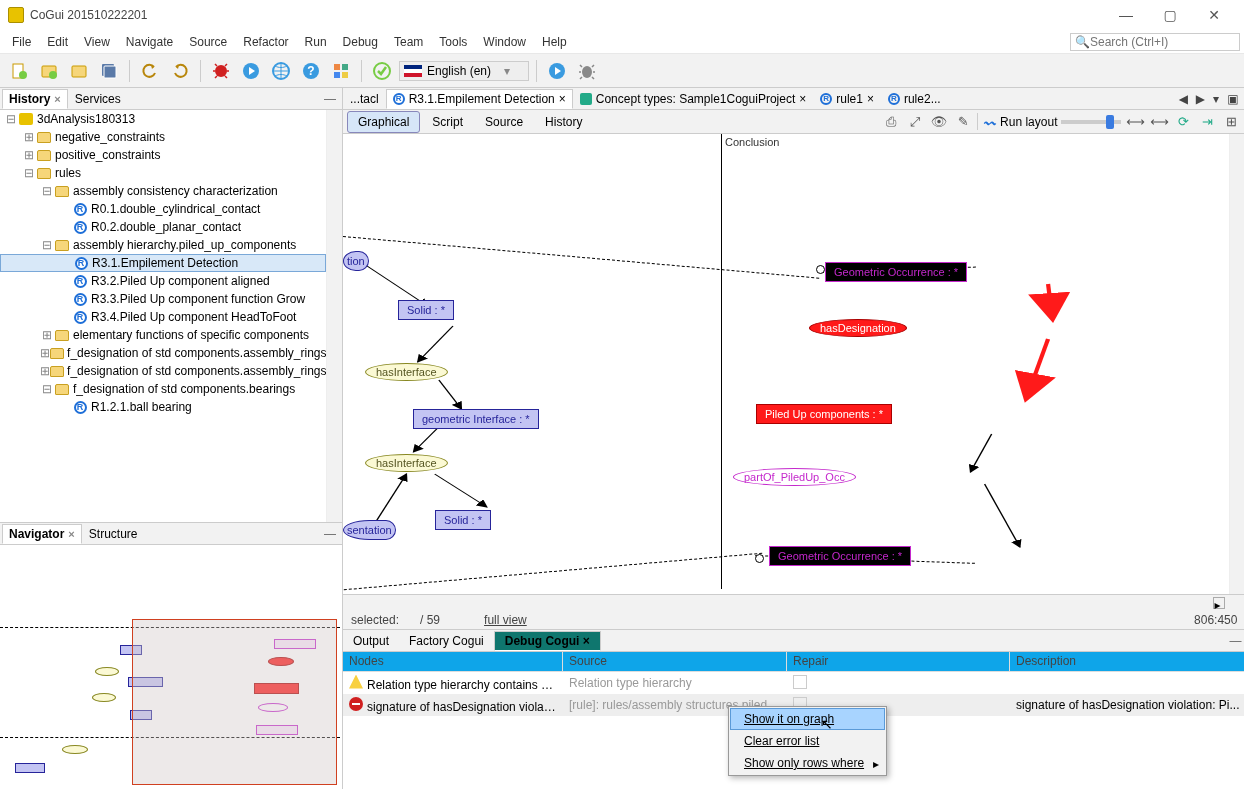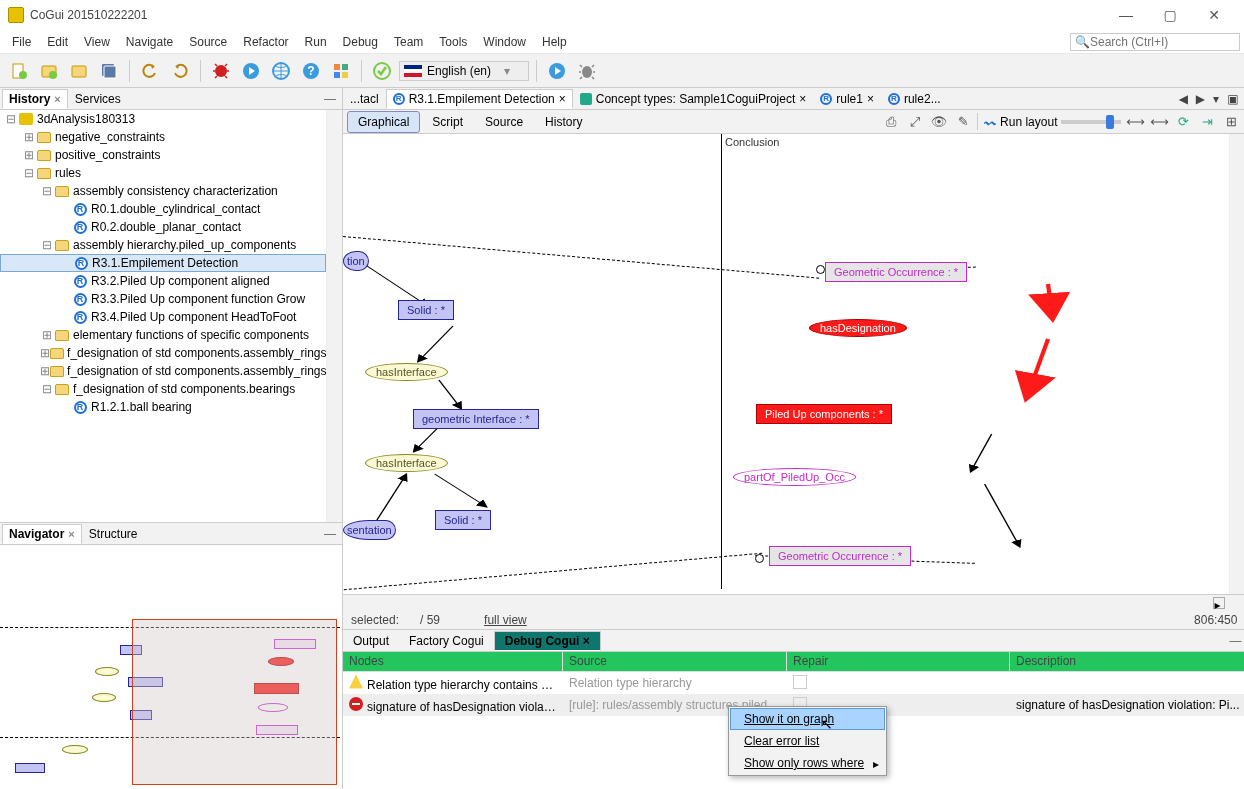--- a/index.html
+++ b/index.html
@@ -71,37 +71,37 @@
 .slider { width: 60px; height: 4px; background: #ccc; position: relative; }
 .slider .thumb { position: absolute; top: -5px; width: 8px; height: 14px; background: #3a7be0; border-radius: 2px; left: 45px; }
 
 .graph-canvas { flex: 1; background: #fff; position: relative; overflow: hidden; border-bottom: 1px solid #ccc; }
 .graph-scroll-h { height: 16px; background: #f2f2f2; display:flex; align-items:center; justify-content:flex-end; padding:0 20px;}
 .statusbar { height: 18px; background: #f2f2f2; display: flex; align-items: center; padding: 0 8px; font-size: 11px; color: #444; }
 .statusbar .right { margin-left: auto; }
 
 
 .node-rect { position: absolute; border: 1px solid #26249a; background: #c3c4f3; padding: 3px 8px; font-size: 11px; color: #26249a; white-space: nowrap; }
-.node-rect.magenta { border-color: #c428cc; background: #e5e5e5; color: #c428cc; }
+.node-rect.magenta { border-color: #c428cc; background: #000000; color: #c428cc; }
 .node-rect.red { border-color: #a00; background: #ff1a1a; color: #fff; }
 .node-ellipse { position: absolute; border: 1px solid #888822; background: #fbf9d4; padding: 2px 10px; border-radius: 50%; font-size: 11px; color: #555522; white-space: nowrap; }
 .node-ellipse.red { border-color: #a00; background: #ff1a1a; color: #fff; }
 .node-ellipse.magenta { border-color: #c428cc; background: #fff; color: #c428cc; }
 .node-frag { position: absolute; border: 1px solid #26249a; background: #c3c4f3; padding: 3px; font-size: 11px; color: #26249a; border-radius: 50% 10px 10px 50%;}
 .dotted-line { position: absolute; border-top: 1px dashed #000; height: 0; }
 .vert-line { position:absolute; border-left: 1px solid #000; width:0; }
 .conclusion-label { position:absolute; font-size: 11px; color: #333; }
 svg.overlay { position:absolute; top:0; left:0; width:100%; height:100%; pointer-events:none; }
 
 
 .bottom-panel { border-top: 1px solid #ccc; height: 160px; display: flex; flex-direction: column; }
 .bottom-tabs { display: flex; align-items: center; background: #f2f2f2; border-bottom: 1px solid #ccc; height: 22px; }
 .bottom-tab { padding: 2px 10px; }
 .bottom-tab.active { background: #0f766e; border: 1px solid #ccc; border-bottom-color: #fff; font-weight: bold; }
-.table-head { display: flex; background: #22c55e; border-bottom: 1px solid #ddd; height: 20px; justify-content: space-between; }
+.table-head { display: flex; background: #0ea5e9; border-bottom: 1px solid #ddd; height: 20px; justify-content: space-between; }
 .th { padding: 2px 6px; border-right: 1px solid #ddd; color: #444; }
 .table-body { flex:1; background: #fff; }
 .tr { display: flex; height: 22px; align-items: center; }
 .td { padding: 2px 6px; overflow: hidden; text-overflow: ellipsis; white-space: nowrap; }
 .warn-ic { width:14px; height:14px; background: #f8d040; clip-path: polygon(50% 0, 100% 100%, 0 100%); display:inline-block; margin-right:4px; }
 .err-ic { width:14px; height:14px; border-radius:50%; background:#d02020; display:inline-block; margin-right:4px; position:relative; }
 .err-ic::after{ content:""; position:absolute; top:6px; left:3px; width:8px; height:2px; background:#fff; }
 
 
 .context-menu { position: absolute; background: #f2f2f2; border: 1px solid #999; box-shadow: 2px 2px 6px rgba(0,0,0,0.3); padding: 1px; }

